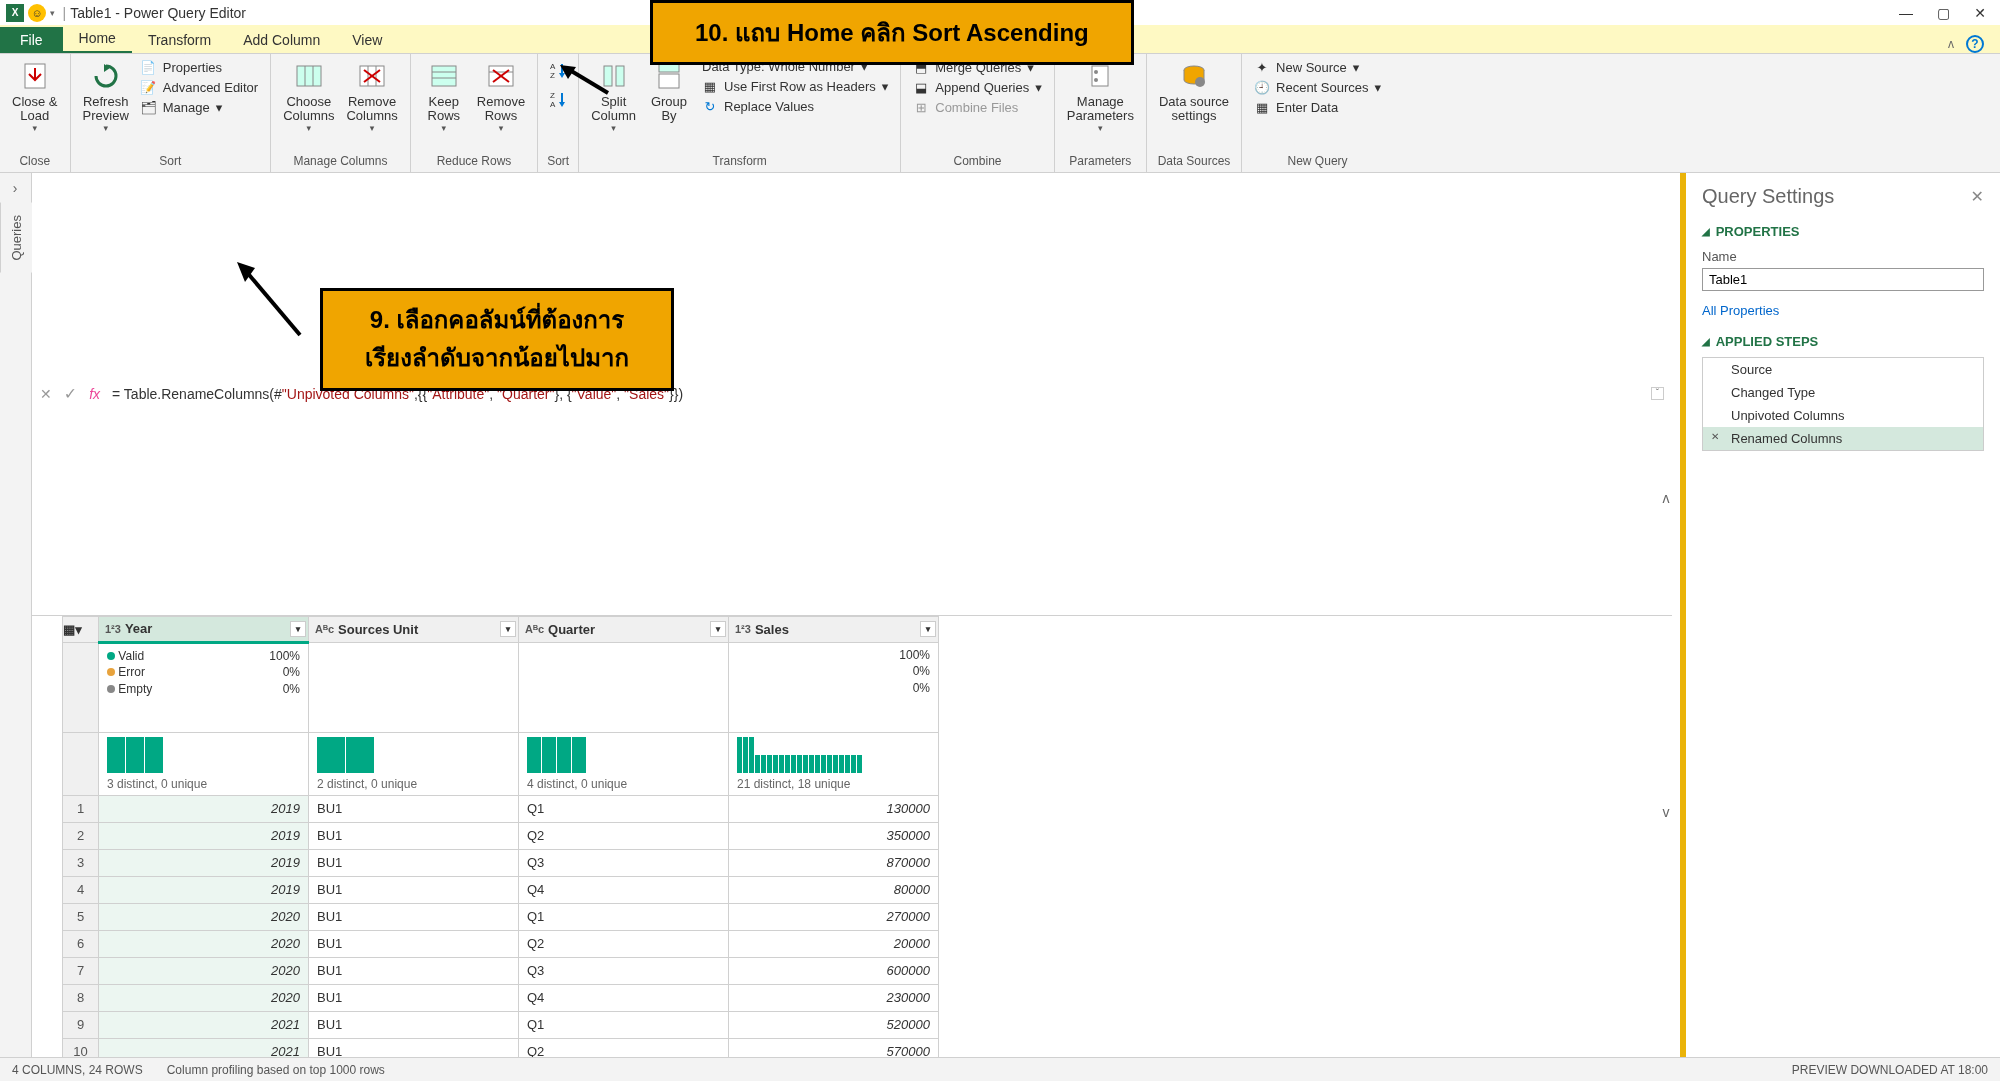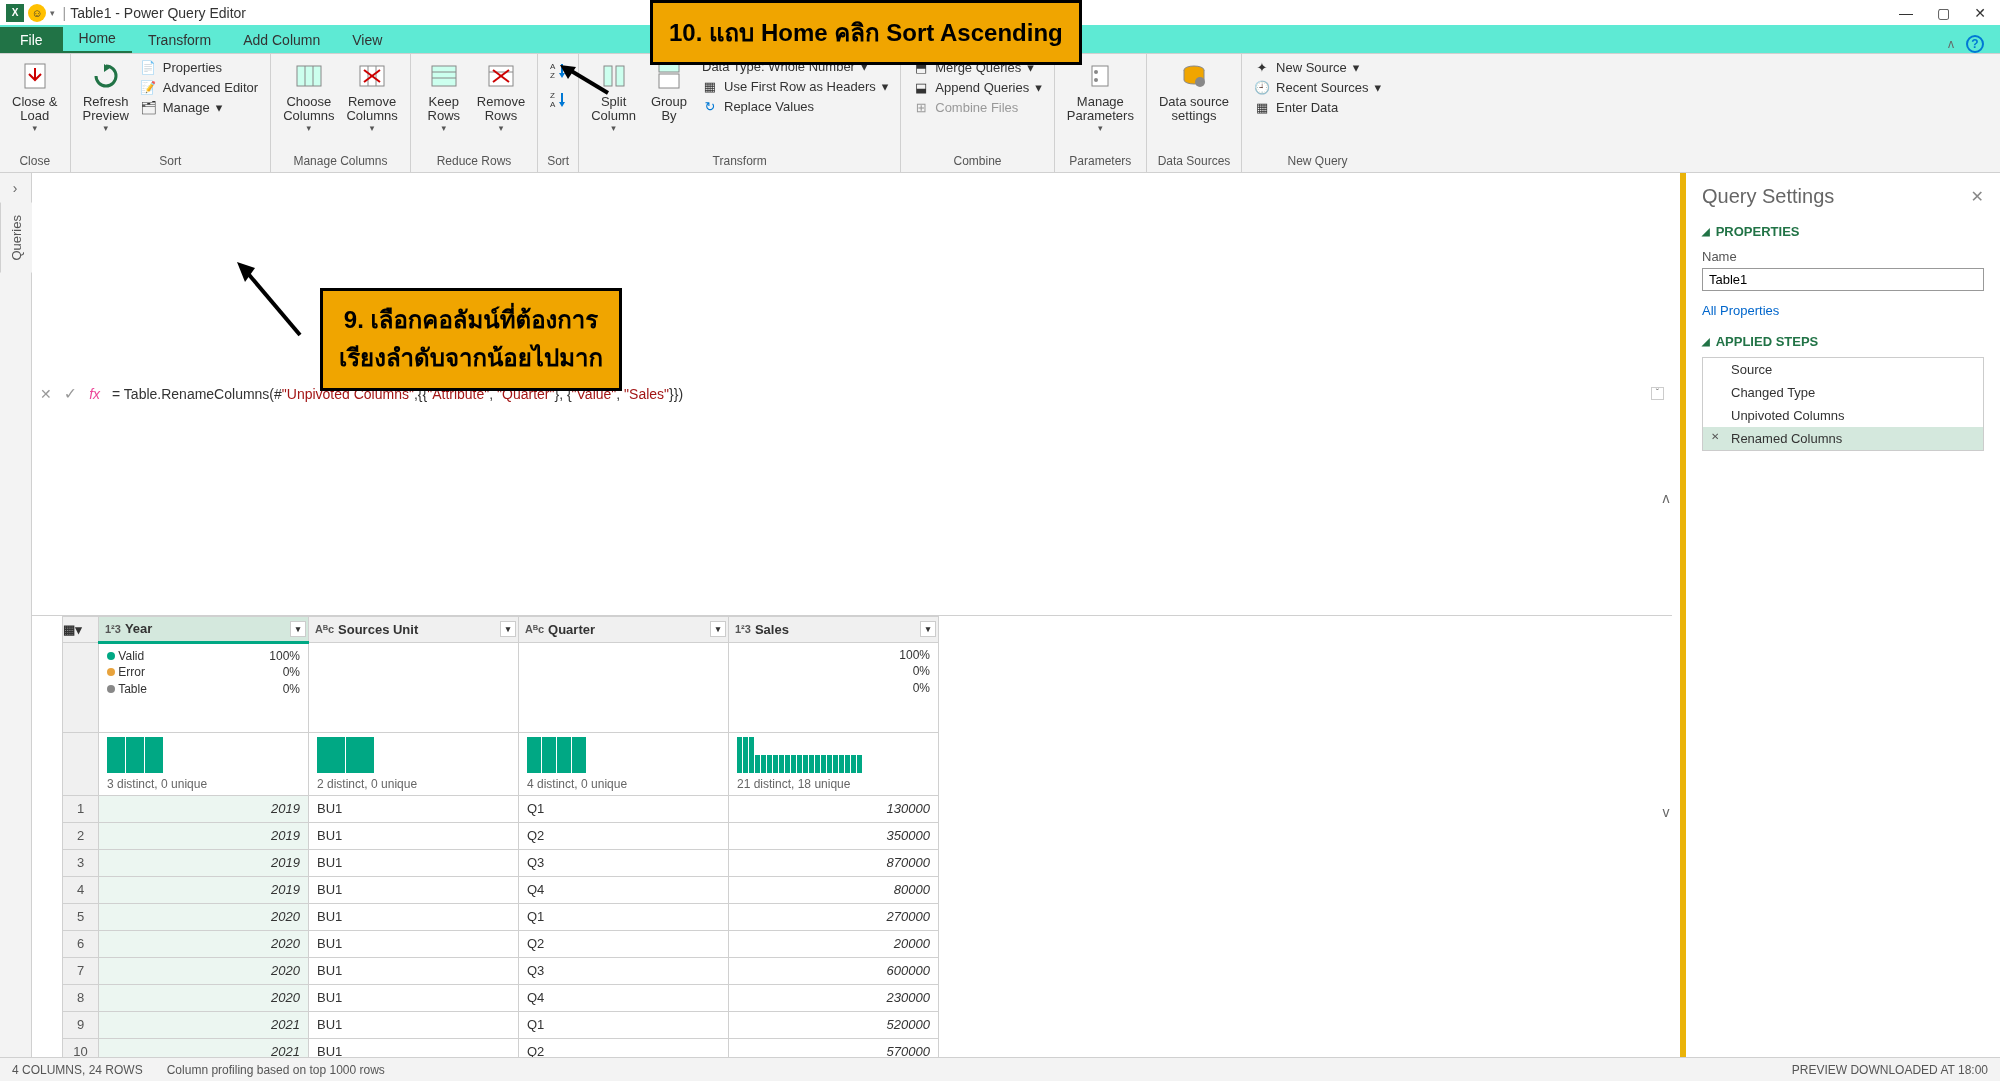--- a/index.html
+++ b/index.html
@@ -9,21 +9,21 @@
 .titlebar { height: 25px; background: #fff; display: flex; align-items: center; padding: 0 6px; border-bottom: 0; }
 .titlebar .icon { width: 18px; height: 18px; background: #217346; color: #fff; font-size: 10px; font-weight: bold; display: flex; align-items: center; justify-content: center; margin-right: 4px; }
 .titlebar .smile { width: 18px; height: 18px; background: #ffc000; border-radius: 50%; margin-right: 4px; display:flex;align-items:center;justify-content:center;font-size:11px;}
 .titlebar .dd { font-size: 9px; margin-right: 4px; color: #666; }
 .titlebar .sep { color: #999; margin: 0 4px; }
 .titlebar .title { font-size: 14px; color: #333; }
 .titlebar .winbtns { margin-left: auto; display: flex; gap: 24px; padding-right: 8px; }
 .titlebar .winbtns span { font-size: 14px; color: #333; cursor: default; }
 
 
-.tabs { height: 28px; display: flex; align-items: flex-end; background: #5eead4; }
+.tabs { height: 28px; display: flex; align-items: flex-end; background: #fef9c3; }
 .tab { padding: 5px 16px; font-size: 14px; color: #333; cursor: pointer; }
 .tab.file { background: #217346; color: #fff; padding: 5px 20px; }
 .tab.active { border-bottom: 2px solid #217346; font-weight: normal; }
 .tabs .help { margin-left: auto; padding-right: 16px; display: flex; align-items: center; gap: 12px; }
 .help-circ { width: 18px; height: 18px; border: 2px solid #0078d4; border-radius: 50%; color: #0078d4; font-weight: bold; font-size: 12px; display: flex; align-items: center; justify-content: center; }
 
 
 .ribbon { height: 120px; background: #f3f3f3; border-top: 1px solid #d0d0d0; border-bottom: 1px solid #d0d0d0; display: flex; }
 .rgroup { border-right: 1px solid #d0d0d0; padding: 4px 8px 0 8px; display: flex; flex-direction: column; align-items: center; justify-content: space-between; }
 .rgroup .items { display: flex; align-items: flex-start; gap: 4px; flex: 1; }
@@ -93,21 +93,21 @@
 .step { padding: 4px 8px 4px 28px; font-size: 13px; }
 .step.active { background: #d4e8dd; position: relative; }
 .step.active::before { content: "✕"; position: absolute; left: 8px; font-size: 10px; color: #555; }
 .steps-box { border: 1px solid #ccc; margin-top: 8px; }
 
 
 .statusbar { height: 24px; background: #f3f3f3; border-top: 1px solid #d0d0d0; display: flex; align-items: center; padding: 0 12px; font-size: 12px; color: #555; }
 .statusbar .right { margin-left: auto; }
 
 
-.callout { position: absolute; background: #f0a500; border: 3px solid #000; padding: 10px 16px; font-size: 24px; font-weight: bold; color: #000; z-index: 100; text-align: center; }
+.callout { position: absolute; background: #f0a500; border: 3px solid #000; padding: 10px 42px; font-size: 24px; font-weight: bold; color: #000; z-index: 100; text-align: center; }
 .callout.c10 { top: 0px; left: 650px; }
 .callout.c9 { top: 288px; left: 320px; line-height: 1.6; }
 .arrow { position: absolute; z-index: 99; }
 .arrow.a10 { top: 65px; left: 560px; width: 50px; height: 30px; }
 .arrow.a9 { top: 260px; left: 235px; width: 70px; height: 80px; }
 
 .vscroll { position: absolute; right: 324px; top: 260px; width: 20px; display: flex; flex-direction: column; align-items: center; gap: 8px; height: 560px; justify-content: space-between; color: #666; padding-top: 230px; }
 </style>
 </head>
 <body>
@@ -438,21 +438,21 @@
           <td>
             <div class="qstat">
                   <span><span class="dot valid"></span> <span>Valid</span></span>
                   <span>100%</span>
                 </div>
             <div class="qstat">
                   <span><span class="dot error"></span> <span>Error</span></span>
                   <span>0%</span>
                 </div>
             <div class="qstat">
-                  <span><span class="dot empty"></span> <span>Table</span></span>
+                  <span><span class="dot empty"></span> <span>Empty</span></span>
                   <span>0%</span>
                 </div>
           </td>
           <td></td>
           <td></td>
           <td>
             <div class="qstat">
                   <span></span>
                   <span>100%</span>
                 </div>

